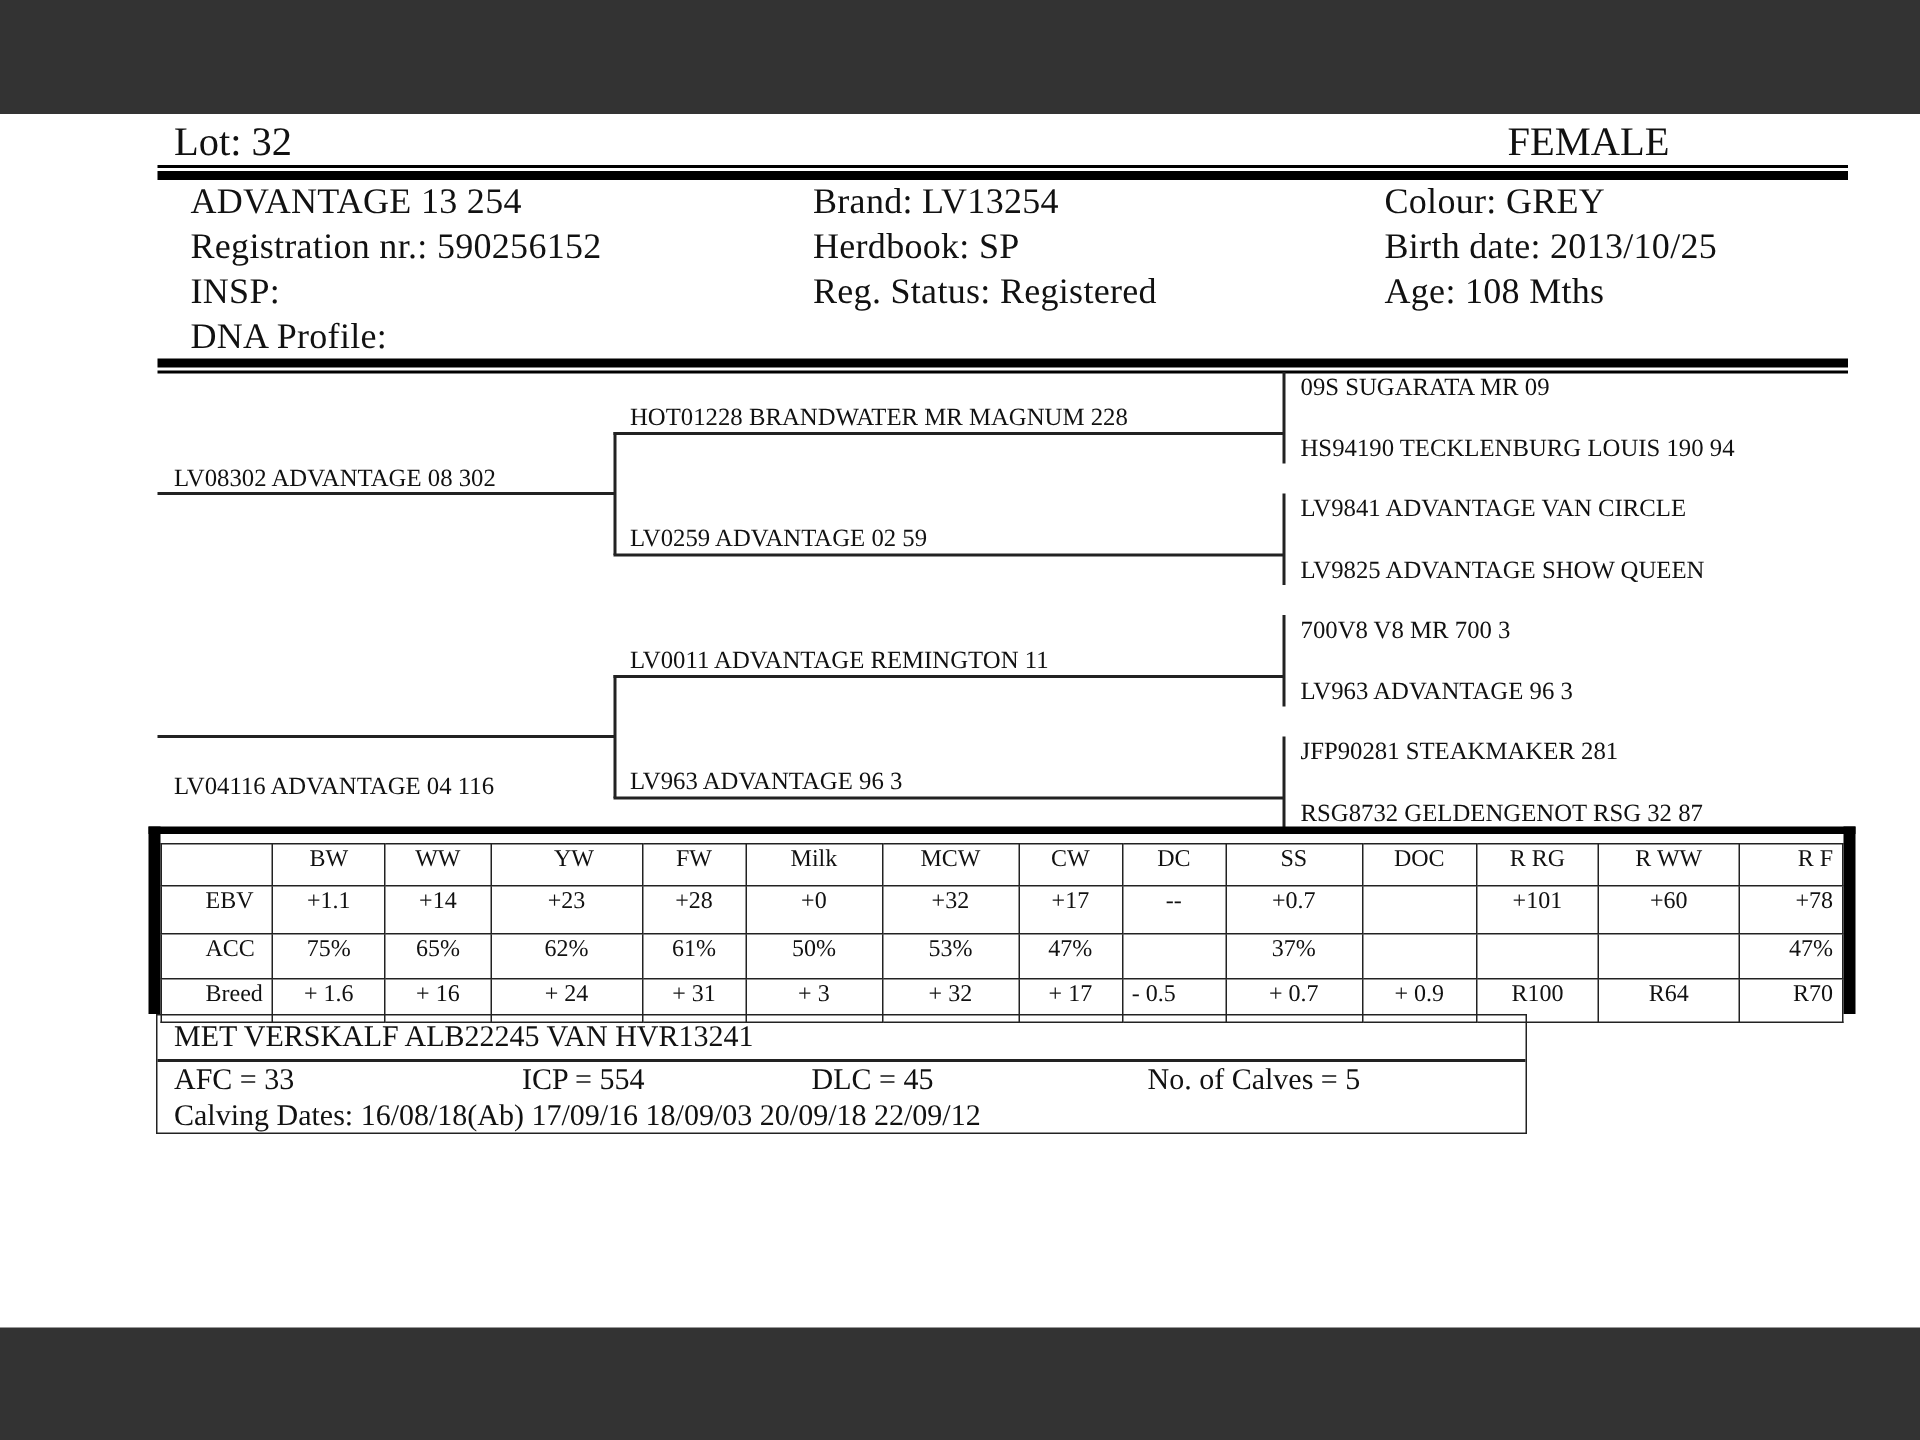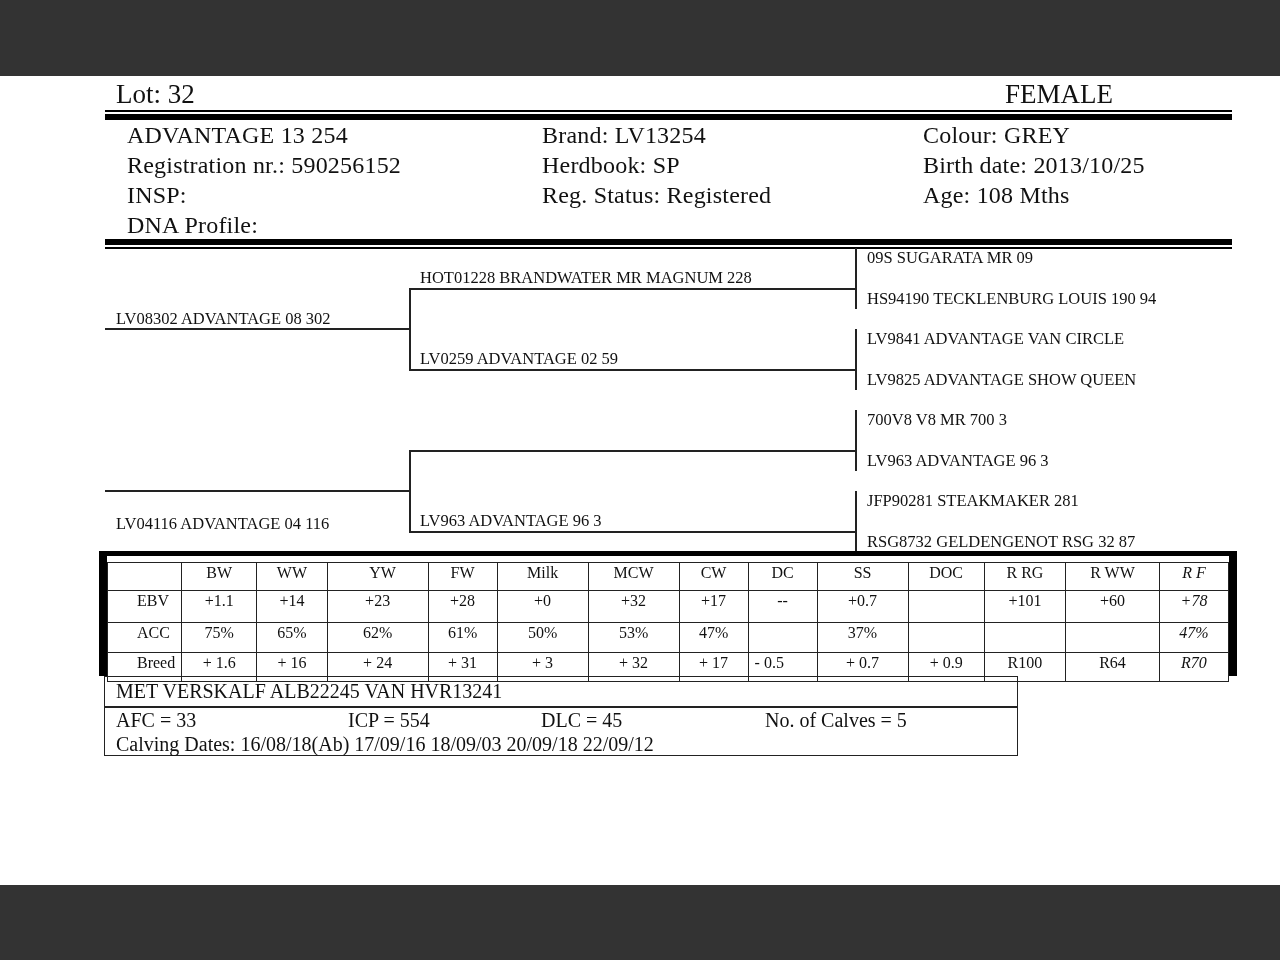--- a/index.html
+++ b/index.html
@@ -8,21 +8,21 @@
   .abs { position:absolute; white-space:nowrap; }
   .big { font-size:27px; line-height:30px; }
   .mid { font-size:24px; line-height:28px; letter-spacing:0.2px; }
   .sm { font-size:16.5px; line-height:20px; }
   .rule { position:absolute; background:#000; }
   .hline { position:absolute; height:1.5px; background:#222; }
   .vline { position:absolute; width:1.5px; background:#222; }
   table.ebv { position:absolute; left:107px; top:562px; width:1122px; border-collapse:collapse; font-size:16px; }
   table.ebv td { border:1.5px solid #222; padding:0 6px; height:27px; vertical-align:top; text-align:center; line-height:20px; }
   table.ebv td.rowhead { text-align:left;padding-left:29px; }
-  table.ebv td.lastcol { text-align:center;font-style:italic; }
+  table.ebv td.lastcol { text-align:right; }
   .ebv-frame { position:absolute; left:99px; top:551px; width:1138px; height:125px; border-top:5px solid #000; border-left:8px solid #000; border-right:8px solid #000; box-sizing:border-box; }
   .bottom-box { position:absolute; left:104px; top:676px; width:914px; height:80px; border:1.5px solid #222; box-sizing:border-box; }
   .bottom-box .sep { position:absolute; left:0; right:0; top:29px; height:1.5px; background:#222; }
   .mid2 { font-size:20px; line-height:24px; }
 </style>
 </head>
 <body>
 
 <div class="page">
 
@@ -53,20 +53,21 @@
 
   <div class="abs sm" style="left:116px; top:394px;margin-top:44px;">LV04116 ADVANTAGE 04 116</div>
   <div class="hline" style="left:105px; top:414px; width:305px;"></div>
 
   <div class="abs sm" style="left:420px; top:192px;">HOT01228 BRANDWATER MR MAGNUM 228</div>
   <div class="abs sm" style="left:420px; top:273px;">LV0259 ADVANTAGE 02 59</div>
   <div class="hline" style="left:409px; top:212px; width:447px;"></div>
   <div class="hline" style="left:409px; top:293px; width:447px;"></div>
   <div class="vline" style="left:409px; top:212px; height:82px;"></div>
 
+  <div class="abs sm" style="left:420px; top:354px;">LV0011 ADVANTAGE REMINGTON 11</div>
   <div class="abs sm" style="left:420px; top:435px;">LV963 ADVANTAGE 96 3</div>
   <div class="hline" style="left:409px; top:374px; width:447px;"></div>
   <div class="hline" style="left:409px; top:455px; width:447px;"></div>
   <div class="vline" style="left:409px; top:374px; height:82px;"></div>
 
   <div class="vline" style="left:855px; top:172px; height:61px;"></div>
   <div class="vline" style="left:855px; top:253px; height:61px;"></div>
   <div class="vline" style="left:855px; top:334px; height:61px;"></div>
   <div class="vline" style="left:855px; top:415px; height:61px;"></div>
 

